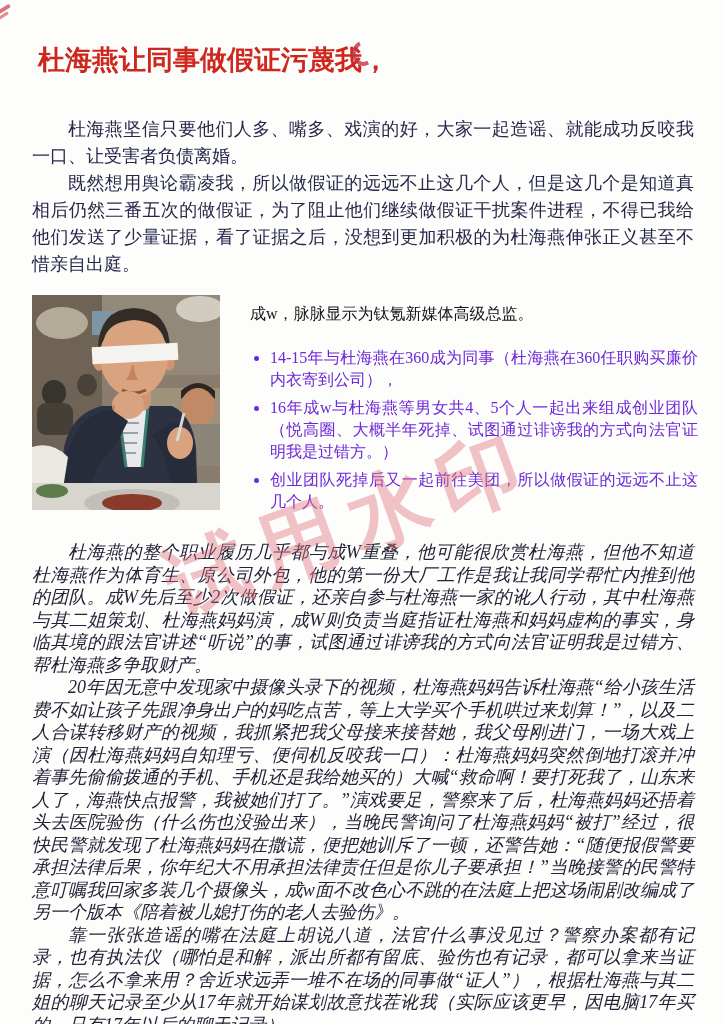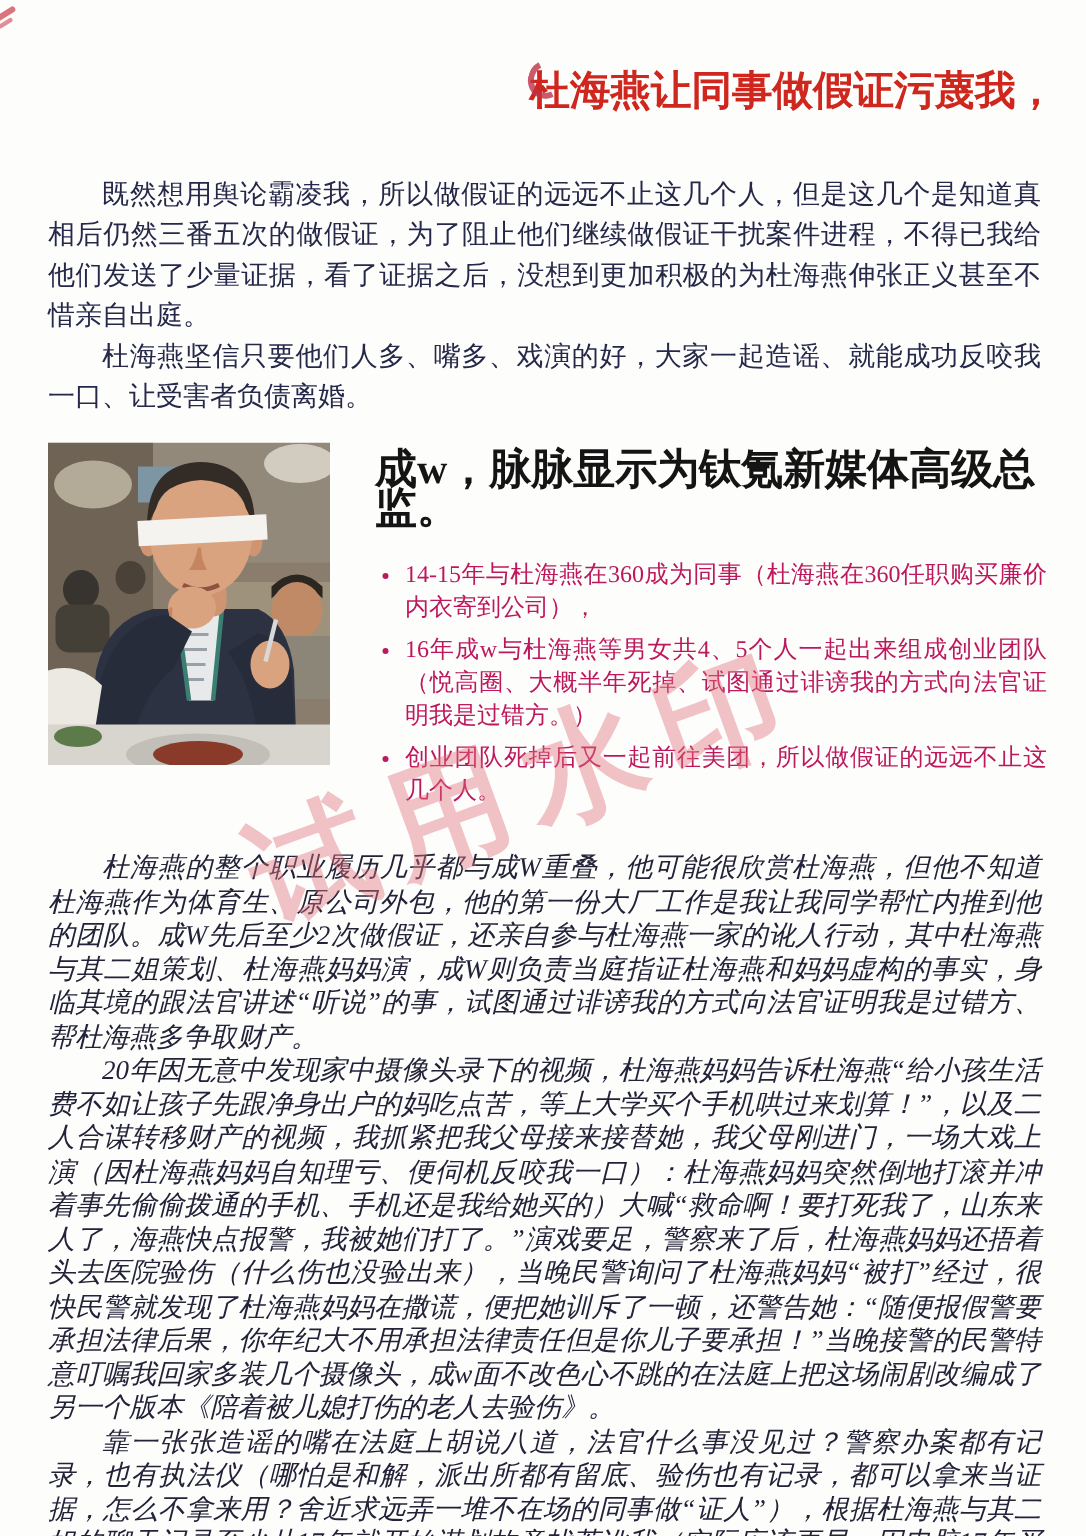--- a/index.html
+++ b/index.html
@@ -12,21 +12,21 @@
     font-family:"Liberation Serif","DejaVu Serif",serif;
   }
   
   .title{
     margin:40px 20px 0 38px;
     font-size:27px;
     font-weight:bold;
     line-height:40px;
     color:#cf271d;
   }
-  .title-line{display:block;text-align:right;}
+  .title-line{display:block;}
   
   .intro{
     margin:36px 30px 0 32px;
     font-size:18px;
     line-height:27px;
     color:#26284a;
     text-align:justify;
   }
   .intro p{margin:0;text-indent:2em;}
   
@@ -37,31 +37,31 @@
   }
   .photo{
     width:188px;height:215px;
     flex:none;
     overflow:hidden;
   }
   .photo svg{display:block;}
   .profile-right{flex:1;min-width:0;padding-top:6px;}
   .profile-heading{
     margin:0 0 20px 0;
-    font-size:28px;
-    font-weight:bold;
+    font-size:16px;
+    font-weight:normal;
     color:#141414;
     line-height:26px;
   }
   .bullets{
     margin:0;
     padding-left:20px;
     font-size:16px;
     line-height:22px;
-    color:#be185d;
+    color:#6d28d9;
     text-align:justify;
   }
   .bullets li{margin-bottom:6px;}
   
   .bodytext{
     margin:22px 30px 0 32px;
     font-size:18px;
     line-height:22.5px;
     color:#222238;
     text-align:justify;
@@ -102,22 +102,22 @@
   <div class="wm-main">试用水印</div>
   <div class="wm-frag wm-frag-1a"></div>
   <div class="wm-frag wm-frag-1b"></div>
   <div class="wm-frag wm-frag-2"></div>
 
   <h1 class="title">
     <span class="title-line">杜海燕让同事做假证污蔑我，</span>
   </h1>
 
   <div class="intro">
+    <p>杜海燕坚信只要他们人多、嘴多、戏演的好，大家一起造谣、就能成功反咬我一口、让受害者负债离婚。</p>
     <p>既然想用舆论霸凌我，所以做假证的远远不止这几个人，但是这几个是知道真相后仍然三番五次的做假证，为了阻止他们继续做假证干扰案件进程，不得已我给他们发送了少量证据，看了证据之后，没想到更加积极的为杜海燕伸张正义甚至不惜亲自出庭。</p>
-    <p>杜海燕坚信只要他们人多、嘴多、戏演的好，大家一起造谣、就能成功反咬我一口、让受害者负债离婚。</p>
   </div>
 
   <div class="profile">
     <div class="photo">
       <svg viewBox="0 0 188 215" width="188" height="215" xmlns="http://www.w3.org/2000/svg">
 
         <rect width="188" height="215" fill="#8a7d6d"></rect>
         <rect width="188" height="80" fill="#93897a"></rect>
         <rect x="0" y="0" width="70" height="215" fill="#6e6354"></rect>
         <ellipse cx="30" cy="28" rx="26" ry="16" fill="#c5bca9" opacity="0.8"></ellipse>

